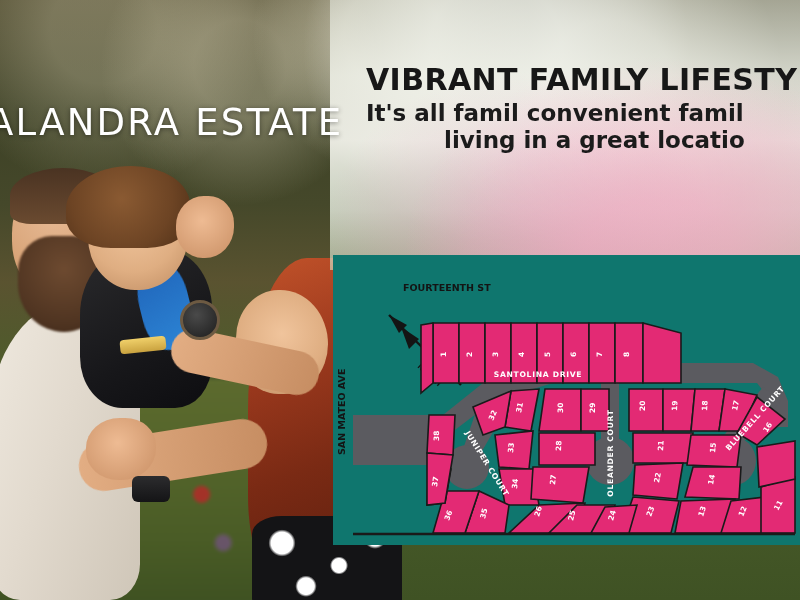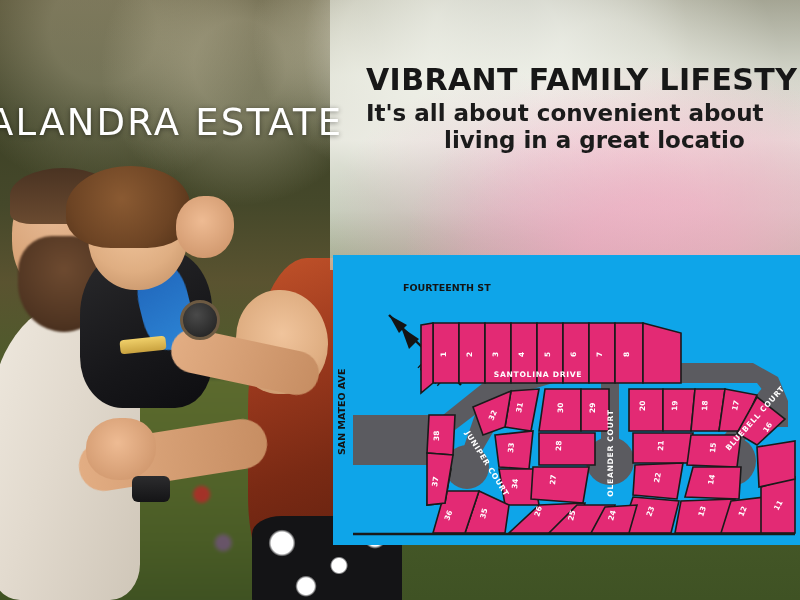--- a/index.html
+++ b/index.html
@@ -98,21 +98,21 @@
     white-space:nowrap;line-height:1.05;font-family:"DejaVu Sans",sans-serif;}
   .tagline{margin-top:4px;font-size:23px;font-weight:700;color:#1b1b1b;line-height:1.18;
     white-space:nowrap;font-family:"DejaVu Sans",sans-serif;}
   .tagline .l2{padding-left:78px;display:block;}
   .estate-title{position:absolute;left:-12px;top:101px;font-size:37px;font-weight:400;
     letter-spacing:2.2px;color:#ffffff;white-space:nowrap;
     font-family:"DejaVu Sans",sans-serif;text-shadow:0 1px 5px rgba(0,0,0,.45);}
 
   
   .map{position:absolute;left:333px;top:255px;width:467px;height:290px;
-       background:#0ea5e9;overflow:hidden;}
+       background:#0f766e;overflow:hidden;}
   .map svg{display:block;}
   .st-label{font-family:"DejaVu Sans",sans-serif;font-weight:700;fill:#141414;}
   .lotnum{font-family:"DejaVu Sans",sans-serif;font-weight:700;fill:#ffffff;font-size:7.4px;}
   .roadname{font-family:"DejaVu Sans",sans-serif;font-weight:700;fill:#ffffff;font-size:7.6px;letter-spacing:.7px;}
 </style>
 </head>
 <body>
 
 <div class="stage">
 
@@ -136,21 +136,21 @@
     <div class="hand hand-a"></div>
     <div class="bracelet"></div>
     <div class="band"></div>
   </div>
 
   <div class="haze"></div>
 
   <div class="headline-wrap">
     <div class="headline">VIBRANT FAMILY LIFESTYL</div>
     <div class="tagline">
-      <span>It's all about convenient about</span>
+      <span>It's all famil convenient famil</span>
       <span class="l2">living in a great locatio</span>
     </div>
   </div>
 
   <div class="estate-title">ALANDRA ESTATE</div>
 
   <div class="map">
     <svg width="467" height="290" viewBox="0 0 467 290" xmlns="http://www.w3.org/2000/svg">
 
       <text class="st-label" x="70" y="36" font-size="9.5">FOURTEENTH ST</text>

